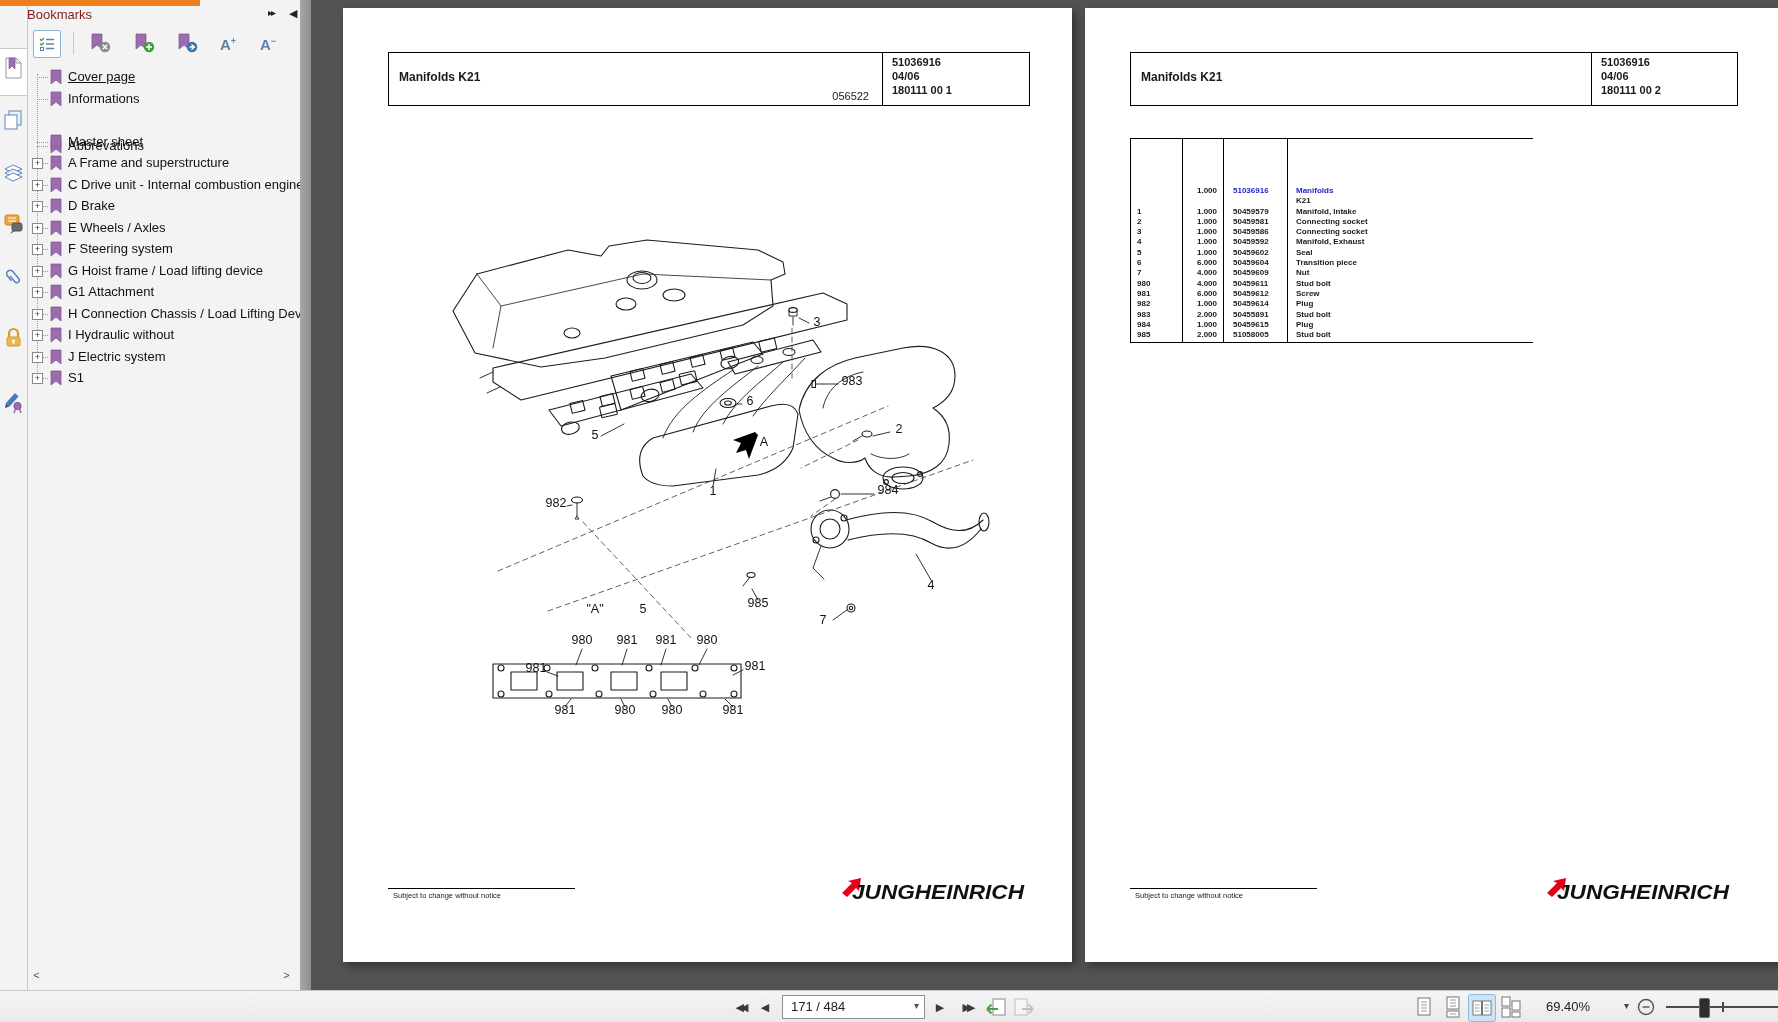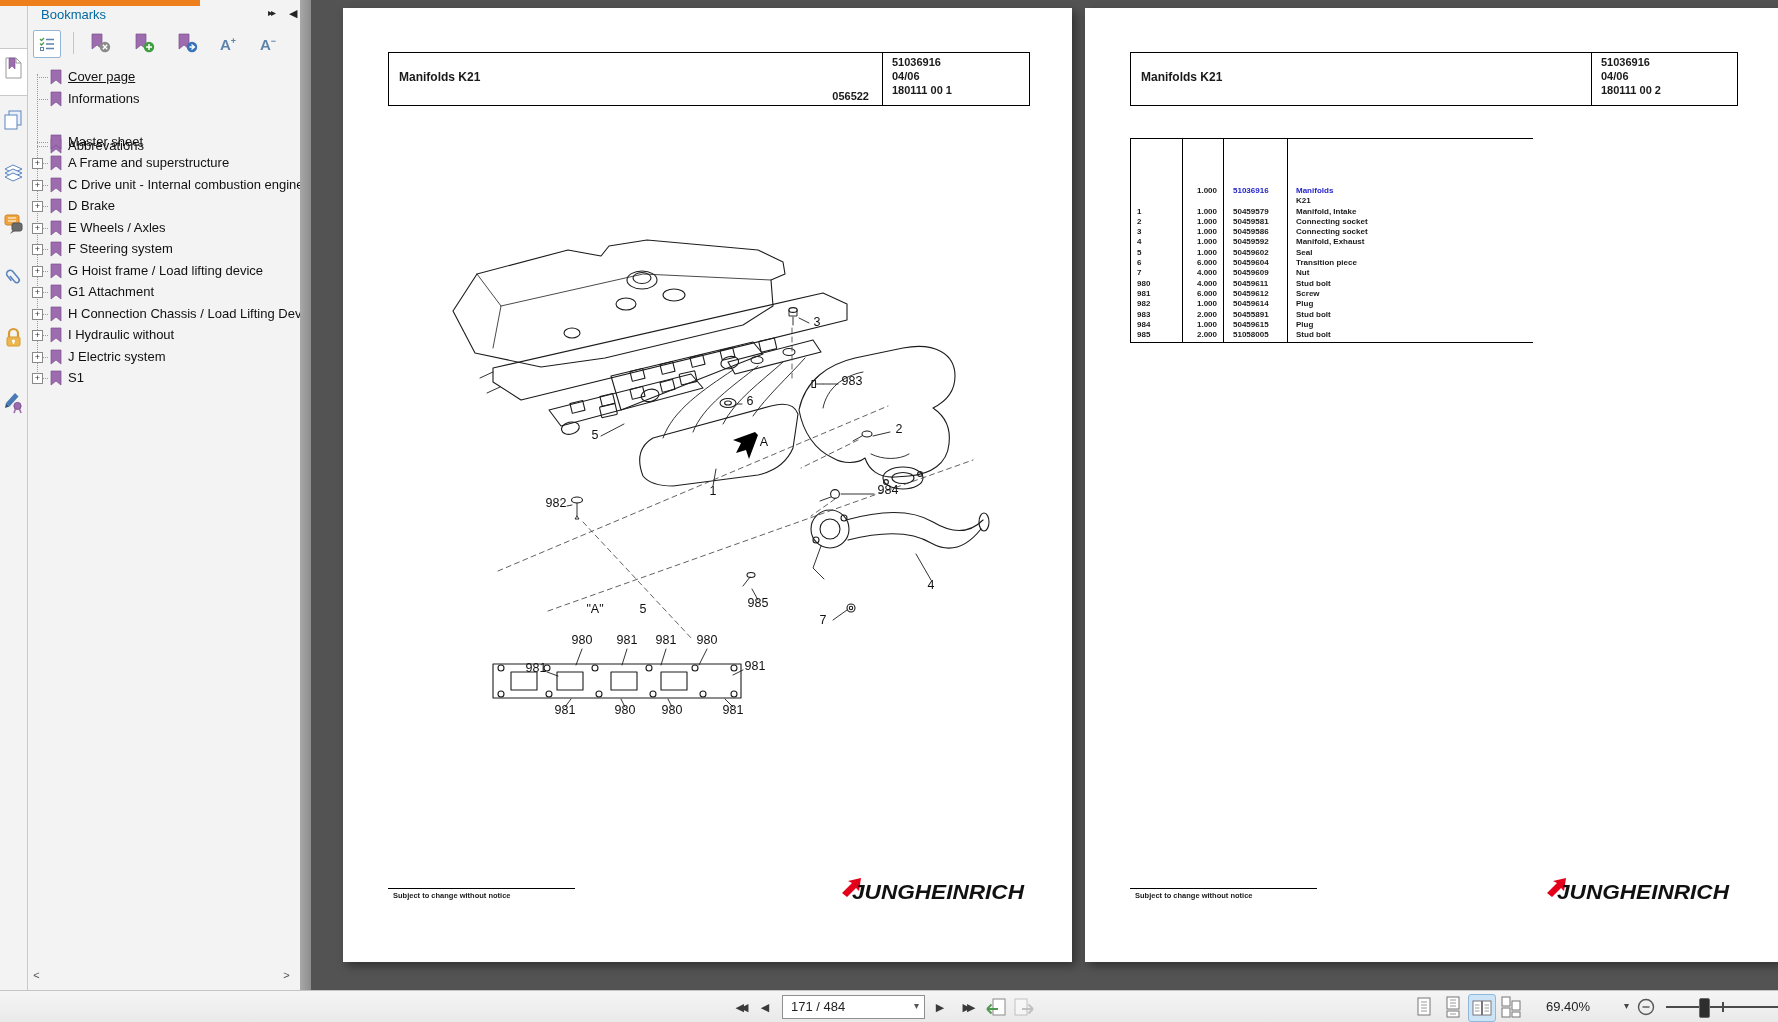--- a/index.html
+++ b/index.html
@@ -7,21 +7,21 @@
           font-family:"Liberation Sans",sans-serif;color:#1a1a1a;}
   
   .orange-bar{position:absolute;left:0;top:0;width:200px;height:6px;background:var(--accent-orange,#ee7f1d);z-index:9;}
   
   .icon-strip{position:absolute;left:0;top:0;width:27px;height:990px;background:#f3f3f3;border-right:1px solid #c9c9c9;z-index:5;}
   .strip-icon{position:absolute;left:3px;width:21px;height:24px;}
   .strip-tab-active{position:absolute;left:0;top:48px;width:27px;height:46px;background:#ffffff;border-top:1px solid #c9c9c9;border-bottom:1px solid #c9c9c9;}
   
   .bm-panel{position:absolute;left:27px;top:0;width:273px;height:990px;background:#f3f3f3;overflow:hidden;z-index:4;}
   .bm-header{position:absolute;left:0;top:0;width:100%;height:28px;}
-  .bm-title{position:absolute;left:14px;top:7px;font-size:13px;color:#0369a1;}
+  .bm-title{position:absolute;left:0;top:7px;font-size:13px;color:#7f1d1d;}
   .panel-collapse{position:absolute;left:241px;top:7px;font-size:10px;letter-spacing:-2px;color:#222;cursor:pointer;}
   .panel-hide{position:absolute;left:262px;top:7px;font-size:11px;color:#222;cursor:pointer;}
   .bm-toolbar{position:absolute;left:0;top:29px;width:100%;height:30px;}
   .tool-btn{position:absolute;top:1px;width:26px;height:26px;display:flex;align-items:center;justify-content:center;border-radius:2px;}
   .tool-btn.active{background:#fff;border:1px solid #94b6d6;}
   .tb-sep{position:absolute;left:46px;top:3px;width:1px;height:22px;background:#c6c6c6;}
   .a-glyph{font-weight:bold;color:#5d83ab;font-size:15px;line-height:15px;}
   .a-glyph sup{font-size:9px;}
   .bm-tree{position:absolute;left:0;top:0;width:100%;height:100%;}
   .bm-tree::before{content:'';position:absolute;left:10px;top:74px;height:304px;border-left:1px dotted #9a9a9a;}
@@ -37,41 +37,41 @@
   .resizer{position:absolute;left:300px;top:0;width:11px;height:990px;background:linear-gradient(90deg,#a8a8a8,#8d8d8d);z-index:6;}
   
   .doc-area{position:absolute;left:311px;top:0;width:1467px;height:990px;background:var(--canvas,#535353);overflow:hidden;}
   .page{position:absolute;top:8px;height:954px;background:#fff;box-shadow:4px 4px 9px rgba(0,0,0,.4);}
   .page-left{left:32px;width:729px;}
   .page-right{left:774px;width:693px;}
   
   .hdr-table{position:absolute;top:44px;height:52px;border:1.4px solid #000;}
   .hdr-div{position:absolute;top:0;height:100%;width:1.2px;background:#000;}
   .hdr-title{position:absolute;left:10px;top:17px;font-size:12px;font-weight:bold;}
-  .hdr-code{position:absolute;right:16px;bottom:3px;font-size:11px;font-weight:700;}
+  .hdr-code{position:absolute;right:16px;bottom:3px;font-size:11px;font-weight:400;}
   .hdr-right{position:absolute;top:2px;font-size:11px;font-weight:600;line-height:14px;}
   
   .diagram{position:absolute;left:0;top:0;width:729px;height:954px;}
   .diagram text{font-family:"Liberation Sans",sans-serif;font-size:12.5px;fill:#111;text-anchor:middle;}
   
   .parts-table{position:absolute;left:45px;top:130px;width:403px;height:203px;border-top:1.2px solid #000;border-bottom:1.2px solid #000;font-size:8px;}
   .pt-vline{position:absolute;top:0;height:100%;width:1px;background:#000;}
   .pt-head{position:absolute;left:0;top:0;width:100%;height:39px;border-bottom:1.1px solid #000;font-weight:bold;}
   .pt-head .h{position:absolute;top:15px;}
   .pt-body{position:absolute;left:0;top:47px;width:100%;}
   .pt-row{display:grid;grid-template-columns:52px 41px 64px 246px;height:10.3px;line-height:10.3px;font-weight:600;}
   .pt-c{overflow:hidden;white-space:nowrap;}
   .pt-c.item{padding-left:7px;}
   .pt-c.n{text-align:right;padding-right:6px;}
   .pt-c.order{padding-left:10px;}
   .pt-c.desc{padding-left:9px;}
   .pt-c.link{color:var(--link,#2424c8);cursor:pointer;}
   
   .foot-line{position:absolute;left:45px;top:880px;width:187px;height:1.2px;background:#000;}
-  .foot-note{position:absolute;left:50px;top:883px;font-size:7.5px;font-weight:bold;}
+  .foot-note{position:absolute;left:50px;top:883px;font-size:7.5px;font-weight:normal;}
   .brand-logo{position:absolute;top:870px;width:190px;height:26px;}
   
   .status-bar{position:absolute;left:0;top:990px;width:1778px;height:32px;background:linear-gradient(#f5f5f5,#e9e9e9);border-top:1px solid #c4c4c4;z-index:8;}
   .nav-btn{position:absolute;top:6px;height:20px;display:flex;align-items:center;justify-content:center;color:#3a3a3a;cursor:pointer;}
   .nav-double{letter-spacing:-4px;font-size:11px;width:26px;padding-right:4px;}
   .nav-single{font-size:11px;width:20px;}
   .page-combo{position:absolute;left:782px;top:4px;width:141px;height:22px;background:#fff;border:1px solid #8f8f8f;cursor:pointer;}
   .page-combo .val{position:absolute;left:8px;top:3px;font-size:13px;color:#222;}
   .page-combo .caret{position:absolute;right:5px;top:4px;font-size:10px;color:#555;}
   .view-btn{position:absolute;top:3px;width:26px;height:26px;display:flex;align-items:center;justify-content:center;border-radius:3px;cursor:pointer;}

